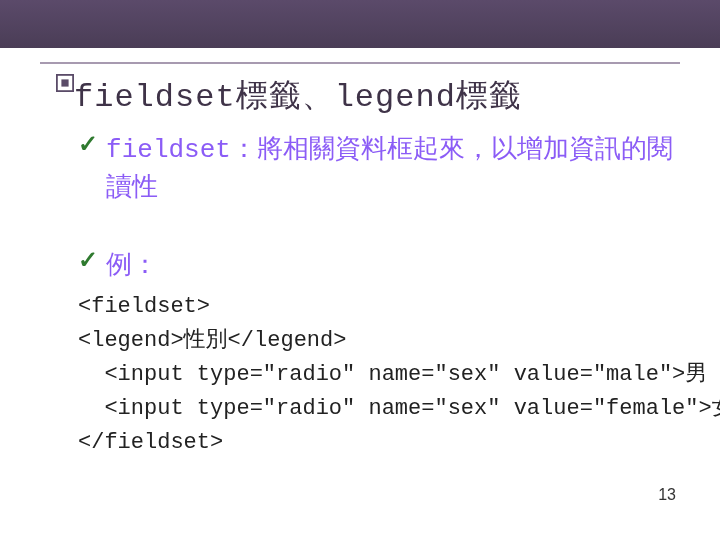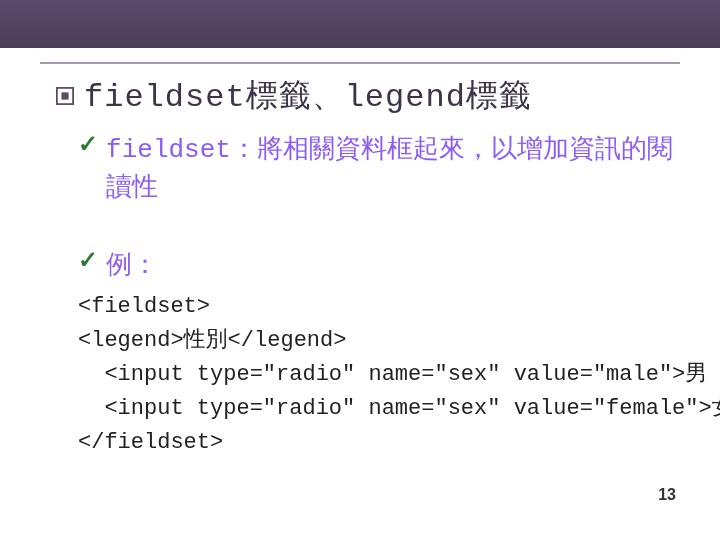--- a/index.html
+++ b/index.html
@@ -31,22 +31,22 @@
     top: 62px;
     width: 640px;
     height: 2px;
     background: #a79ab0;
   }
   .title-row {
     position: absolute;
     left: 56px;
     top: 74px;
     display: flex;
-    align-items: center;
-    gap: 10px;
+    align-items: flex-start;
+    gap: 0;
   }
   .title-bullet {
     width: 18px;
     height: 18px;
     display: flex;
     align-items: center;
     justify-content: center;
   }
   .title-bullet svg { width: 18px; height: 18px; }
   .title-text {
@@ -90,21 +90,20 @@
     margin-left: 0;
     margin-top: 6px;
   }
   .pagenum {
     position: absolute;
     right: 44px;
     bottom: 36px;
     font-size: 16px;
     color: #333;
     font-family: Arial, sans-serif;
-    font-weight: bold;
   }
 </style>
 </head>
 <body>
 
 <div class="slide">
 
   <div class="topbar"></div>
   <div class="rule"></div>
 

